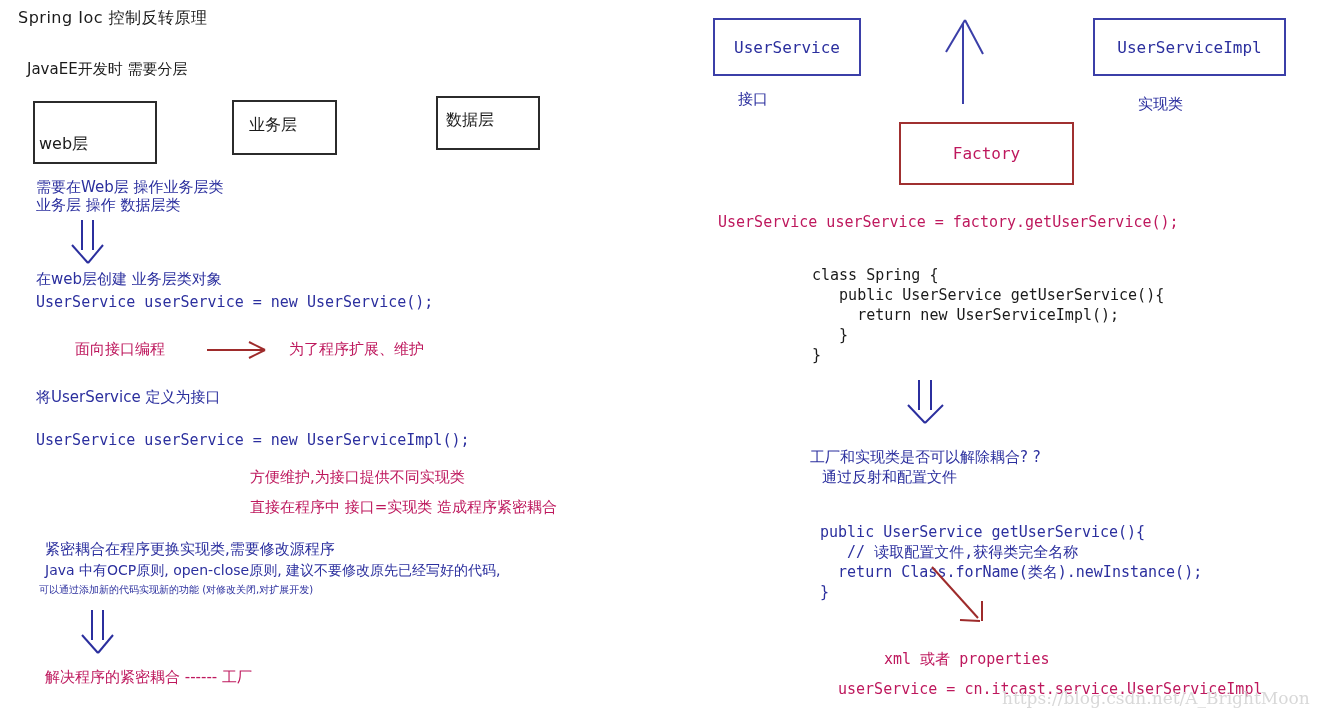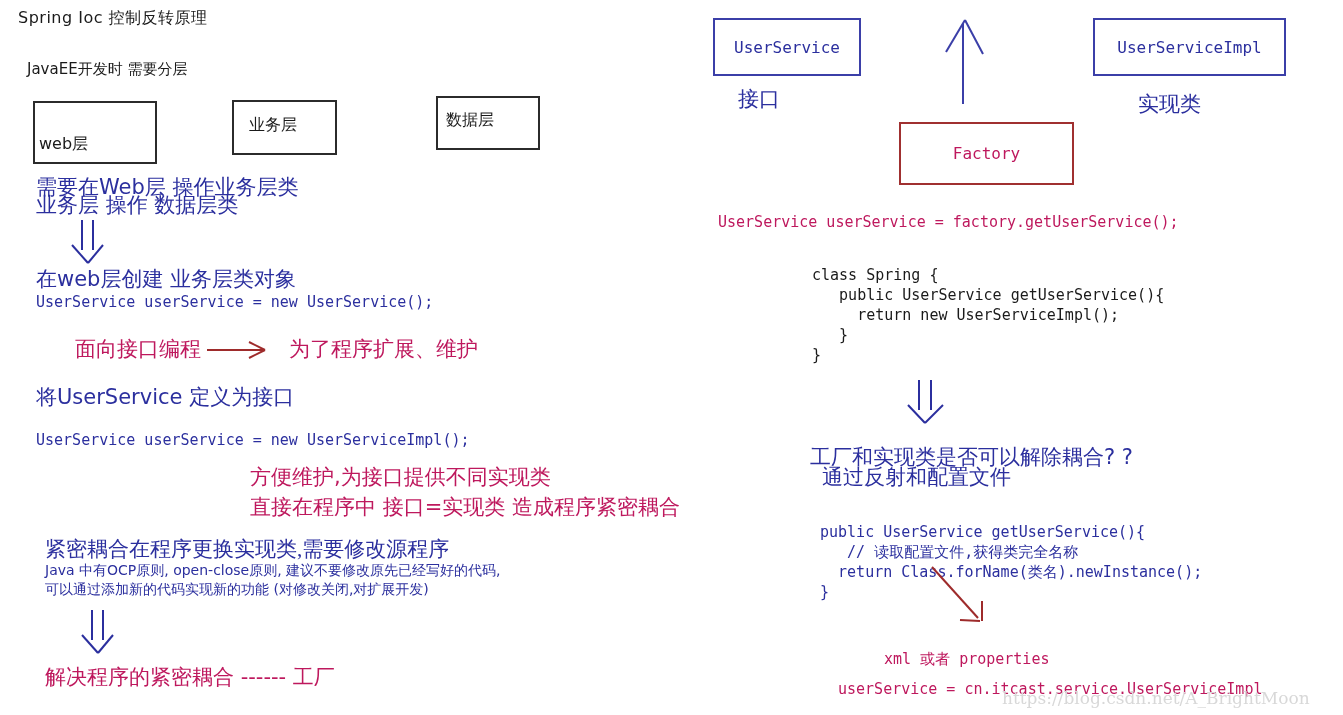--- a/index.html
+++ b/index.html
@@ -24,21 +24,21 @@
 
   
   .c-black { color: #1a1a1a; }
   .c-blue  { color: #2b2f9e; }
   .c-red   { color: #be185d; }
 
   
   .t-title   { font-size: 16px; letter-spacing: .5px; }
   .t-sub     { font-size: 15px; }
   .t-box     { font-size: 16px; }
-  .t-body    { font-size: 21px; line-height: 19px; }
+  .t-body    { font-size: 15px; line-height: 19px; }
   .t-code    { font-family: "DejaVu Sans Mono", "Liberation Mono", monospace; font-size: 15px; line-height: 20px; }
   .t-mono-box{ font-family: "DejaVu Sans Mono", "Liberation Mono", monospace; font-size: 16px; }
 
   
   .box {
     position: absolute;
     box-sizing: border-box;
     display: flex;
     align-items: center;
     background: transparent;
@@ -99,23 +99,23 @@
   </svg>
   <div class="abs t-body c-red" style="left:289px; top:340px;">为了程序扩展、维护</div>
 
   <div class="abs t-body c-blue" style="left:36px; top:388px;">将UserService 定义为接口</div>
 
   <div class="abs t-code c-blue" style="left:36px; top:430px;">UserService userService = new UserServiceImpl();</div>
 
   <div class="abs t-body c-red" style="left:250px; top:468px;">方便维护,为接口提供不同实现类</div>
   <div class="abs t-body c-red" style="left:250px; top:498px;">直接在程序中 接口=实现类 造成程序紧密耦合</div>
 
-  <div class="abs t-body c-blue" style="left:45px; top:540px;font-family:Liberation Serif, serif;">紧密耦合在程序更换实现类,需要修改源程序</div>
+  <div class="abs t-body c-blue" style="left:45px; top:540px;">紧密耦合在程序更换实现类,需要修改源程序</div>
   <div class="abs t-body c-blue" style="left:45px; top:561px; font-size:14px;">Java 中有OCP原则, open-close原则, 建议不要修改原先已经写好的代码,</div>
-  <div class="abs t-body c-blue" style="left:45px; top:580px; font-size:14px;">可以通过添加新的代码实现新的功能 (对修改关闭,对扩展开发)</div>
+  <div class="abs t-body c-blue" style="left:39px; top:580px; font-size:10px;">可以通过添加新的代码实现新的功能 (对修改关闭,对扩展开发)</div>
 
   <svg style="left:80px; top:608px;" width="60" height="52">
     <line x1="12" y1="2" x2="12" y2="32" stroke="#2b2f9e" stroke-width="2"></line>
     <line x1="23" y1="2" x2="23" y2="32" stroke="#2b2f9e" stroke-width="2"></line>
     <line x1="2" y1="27" x2="18" y2="45" stroke="#2b2f9e" stroke-width="2"></line>
     <line x1="33" y1="27" x2="18" y2="45" stroke="#2b2f9e" stroke-width="2"></line>
   </svg>
 
   <div class="abs t-body c-red" style="left:45px; top:668px;">解决程序的紧密耦合 ------ 工厂</div>
 

